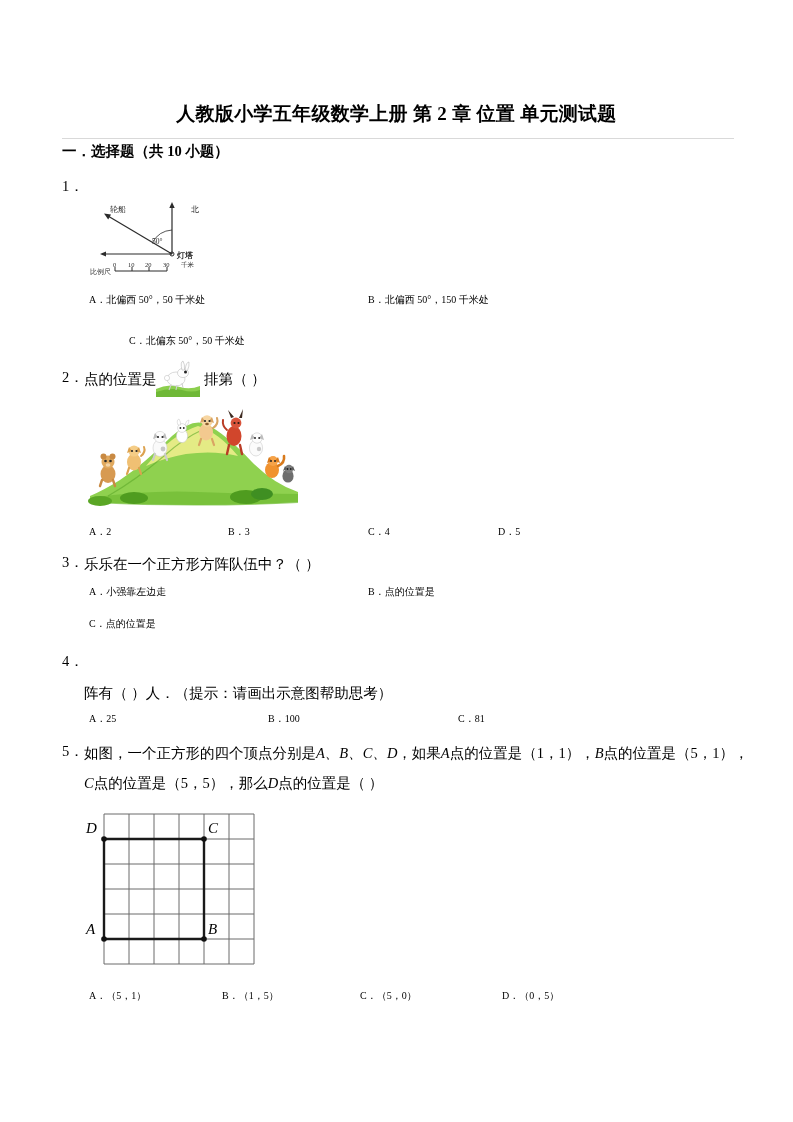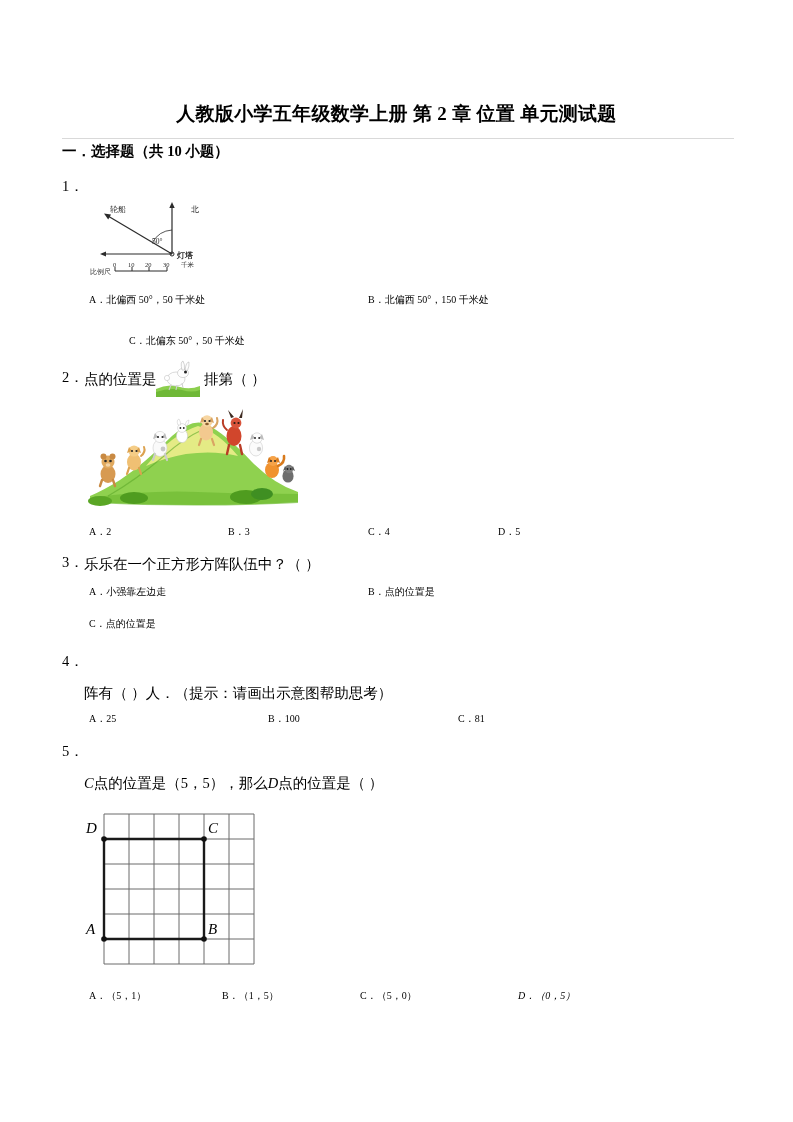--- a/index.html
+++ b/index.html
@@ -351,20 +351,23 @@
     <span>A．</span><span>25</span>
   </div>
   <div class="opt" style="left:268px;top:708px;">
     <span>B．</span><span>100</span>
   </div>
   <div class="opt" style="left:458px;top:708px;">
     <span>C．</span><span>81</span>
   </div>
 
   <div class="qnum" style="top:740px;">5．</div>
+  <div class="qtext" style="top:740px;left:84px;white-space:nowrap;">
+    <span>如图，一个正方形的四个顶点分别是</span><span class="ital">A、B、C、D</span><span>，如果</span><span class="ital">A</span><span>点的位置是（1，1），</span><span class="ital">B</span><span>点的位置是（5，1），</span>
+  </div>
   <div class="qtext" style="top:770px;left:84px;white-space:nowrap;">
     <span class="ital">C</span><span>点的位置是（5，5），那么</span><span class="ital">D</span><span>点的位置是（      ）</span>
   </div>
 
   <div class="fig5">
     <svg width="164" height="164" viewBox="0 0 164 164" xmlns="http://www.w3.org/2000/svg">
 
       <g stroke="#6b6b6b" stroke-width="1">
         <line x1="8" y1="8" x2="158" y2="8"></line>
         <line x1="8" y1="33" x2="158" y2="33"></line>
@@ -403,17 +406,17 @@
 
   <div class="opt" style="left:89px;top:985px;">
     <span>A．</span><span>（5，1）</span>
   </div>
   <div class="opt" style="left:222px;top:985px;">
     <span>B．</span><span>（1，5）</span>
   </div>
   <div class="opt" style="left:360px;top:985px;">
     <span>C．</span><span>（5，0）</span>
   </div>
-  <div class="opt" style="left:518px;top:985px;font-style:italic;">
+  <div class="opt" style="left:502px;top:985px;">
     <span>D．</span><span>（0，5）</span>
   </div>
 
 </div>
 
 </body></html>

